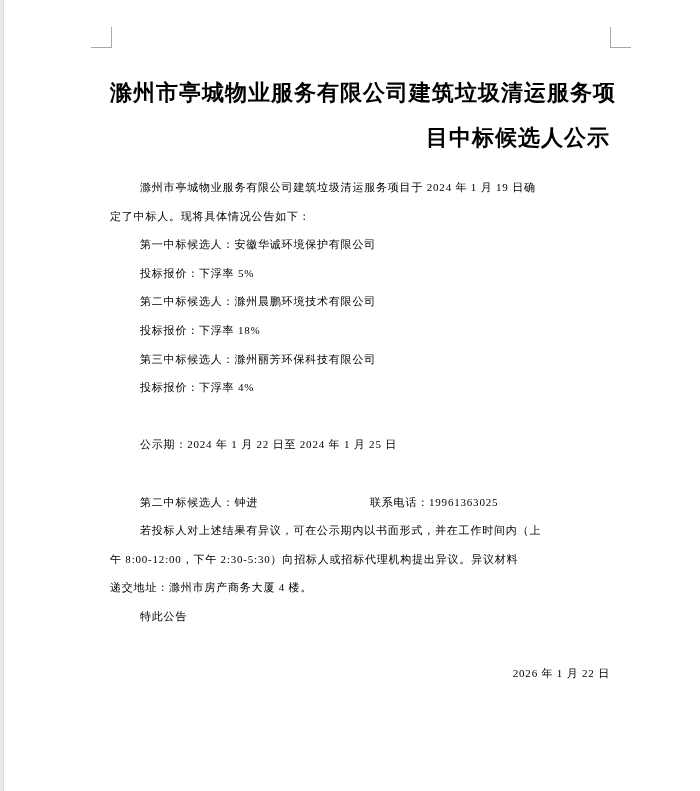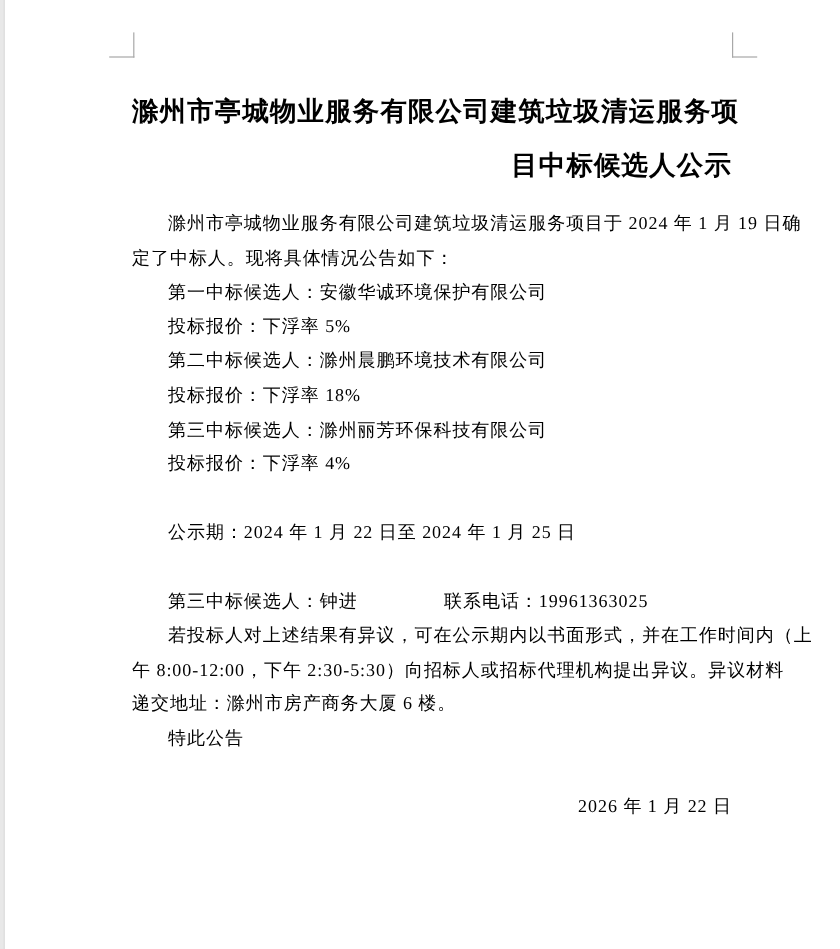--- a/index.html
+++ b/index.html
@@ -46,21 +46,21 @@
   .doc-title .title-line {
     font-size: 22px;
     font-weight: bold;
     line-height: 45px;
     text-align: right;
     letter-spacing: 1px;
     white-space: nowrap;
   }
   .doc-body {
     margin-top: 13px;
-    font-size: 15px;
+    font-size: 11px;
     letter-spacing: 0.8px;
   }
   .doc-body .line {
     position: relative;
     line-height: 28.6px;
     height: 28.6px;
     white-space: nowrap;
   }
   .doc-body .line.indent { padding-left: 30px; }
   .doc-body .line.right { text-align: right; }
@@ -88,22 +88,22 @@
         <div class="line"><span>定了中标人。现将具体情况公告如下：</span></div>
         <div class="line indent"><span>第一中标候选人：安徽华诚环境保护有限公司</span></div>
         <div class="line indent"><span>投标报价：下浮率 5%</span></div>
         <div class="line indent"><span>第二中标候选人：滁州晨鹏环境技术有限公司</span></div>
         <div class="line indent"><span>投标报价：下浮率 18%</span></div>
         <div class="line indent"><span>第三中标候选人：滁州丽芳环保科技有限公司</span></div>
         <div class="line indent"><span>投标报价：下浮率 4%</span></div>
         <div class="line blank"><span></span></div>
         <div class="line indent"><span>公示期：2024 年 1 月 22 日至 2024 年 1 月 25 日</span></div>
         <div class="line blank"><span></span></div>
-        <div class="line indent"><span>第三中标候选人：钟进</span><span class="col2">联系电话：19961363025</span></div>
+        <div class="line indent"><span>第二中标候选人：钟进</span><span class="col2">联系电话：19961363025</span></div>
         <div class="line indent"><span>若投标人对上述结果有异议，可在公示期内以书面形式，并在工作时间内（上</span></div>
         <div class="line"><span>午 8:00-12:00，下午 2:30-5:30）向招标人或招标代理机构提出异议。异议材料</span></div>
-        <div class="line"><span>递交地址：滁州市房产商务大厦 6 楼。</span></div>
+        <div class="line"><span>递交地址：滁州市房产商务大厦 4 楼。</span></div>
         <div class="line indent"><span>特此公告</span></div>
         <div class="line blank"><span></span></div>
         <div class="line right"><span>2026 年 1 月 22 日</span></div>
       </div>
   </div>
 </div>
 
 </body></html>

